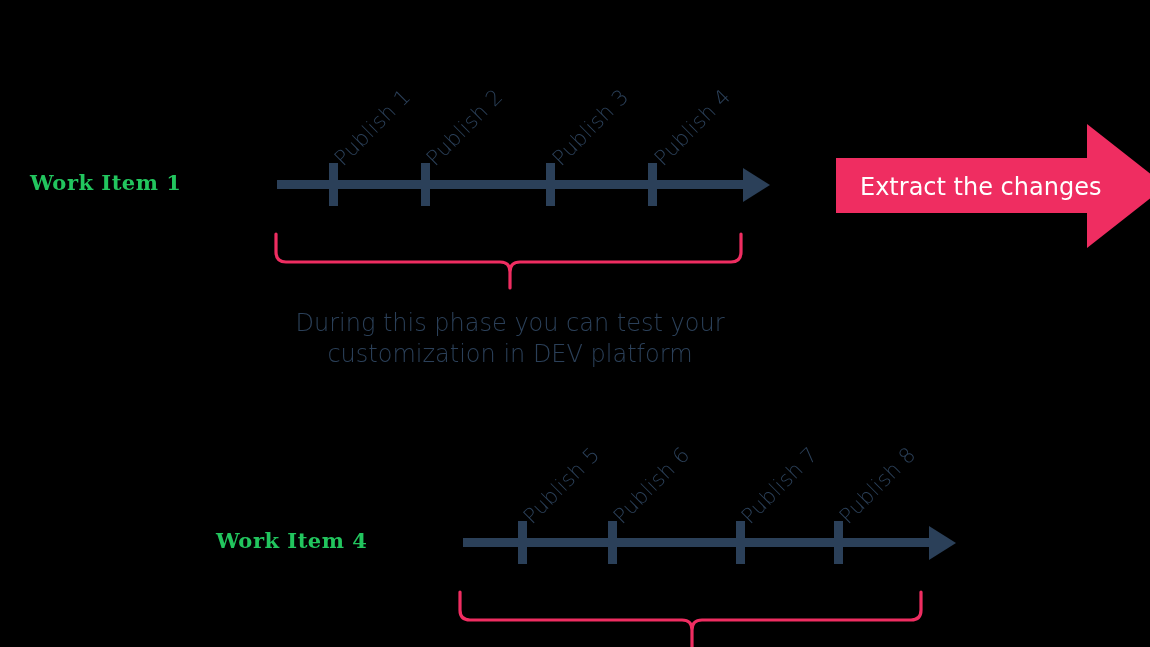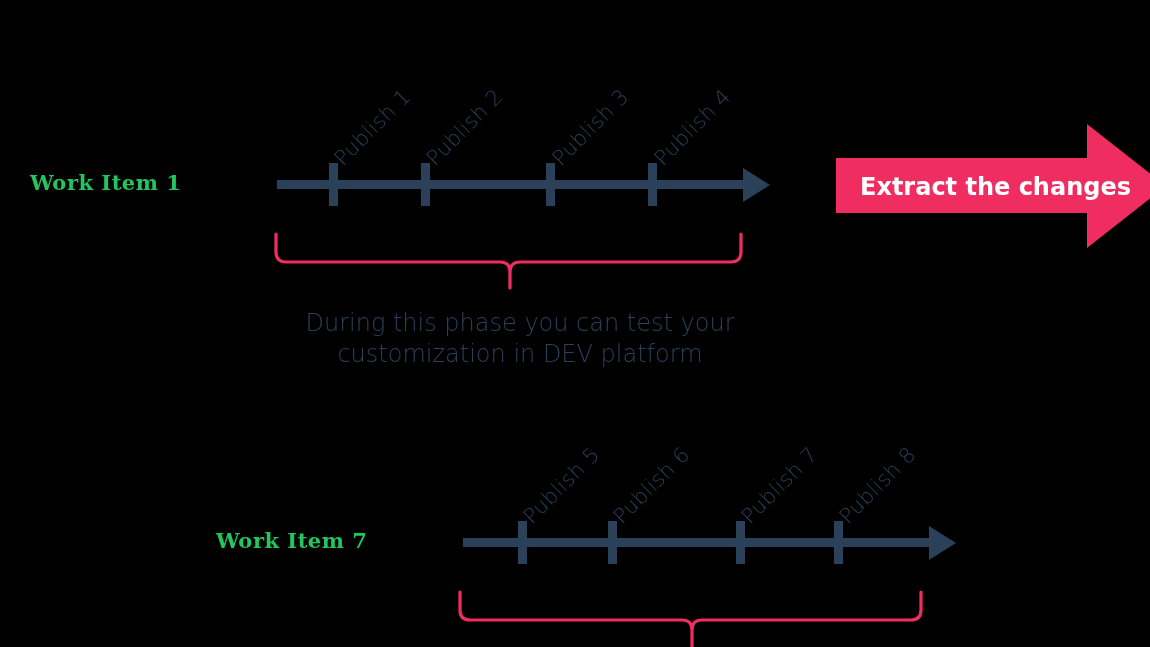--- a/index.html
+++ b/index.html
@@ -67,21 +67,21 @@
 
   
   .callout-arrow {
     position: absolute;
   }
   .callout-arrow svg { display: block; overflow: visible; }
   .callout-text {
     position: absolute;
     color: #ffffff;
     font-family: "DejaVu Sans", sans-serif;
-    font-weight: 700;
+    font-weight: 400;
     font-size: 24px;
     white-space: nowrap;
   }
 
   
   .brace { position: absolute; }
   .brace svg { display: block; overflow: visible; }
 
   
   .caption {
@@ -123,24 +123,24 @@
   </div>
   <div class="callout-text" style="left:860px; top:173px;">Extract the changes</div>
 
   <div class="brace" style="left:272px; top:232px;">
     <svg width="480" height="58" viewBox="0 0 480 58">
       <path d="M4,2 L4,20 Q4,30 14,30 L228,30 Q238,30 238,40 L238,56
                M238,56 L238,40 Q238,30 248,30 L459,30 Q469,30 469,20 L469,2" fill="none" stroke="#ef2d61" stroke-width="3.2" stroke-linecap="round" stroke-linejoin="round"></path>
     </svg>
   </div>
 
-  <div class="caption" style="left:220px; top:308px; width:600px;">During this phase you can test your
+  <div class="caption" style="left:210px; top:308px; width:600px;">During this phase you can test your
 customization in DEV platform</div>
 
-  <div class="work-item-label" style="left:216px; top:528px;">Work Item 7</div>
+  <div class="work-item-label" style="left:216px; top:528px;">Work Item 4</div>
 
   <div class="timeline" style="left:463px; top:538px; width:492px;">
     <div class="tl-line" style="width:478px;"></div>
     <div class="tl-head" style="left:466px;"></div>
     <div class="tl-tick" style="left:55px;"></div>
     <div class="tl-tick" style="left:145px;"></div>
     <div class="tl-tick" style="left:273px;"></div>
     <div class="tl-tick" style="left:371px;"></div>
   </div>
 

